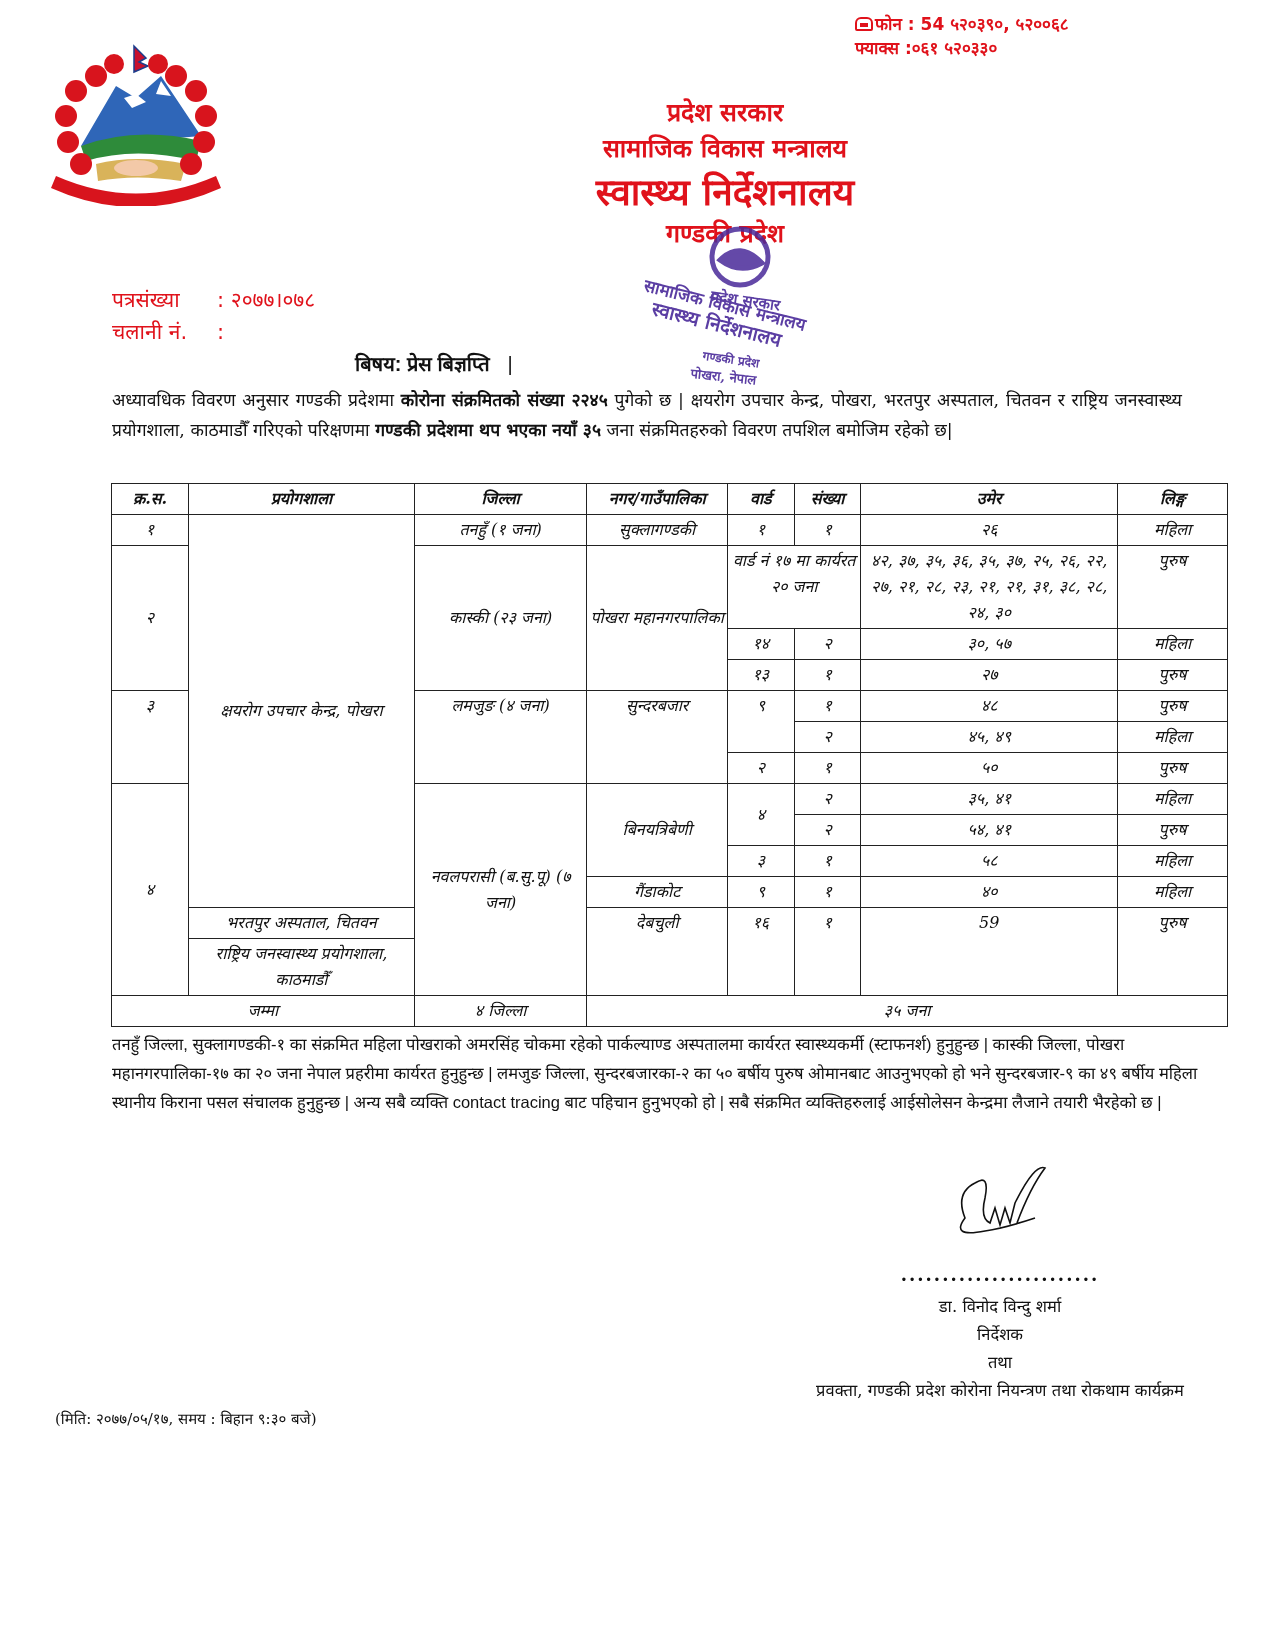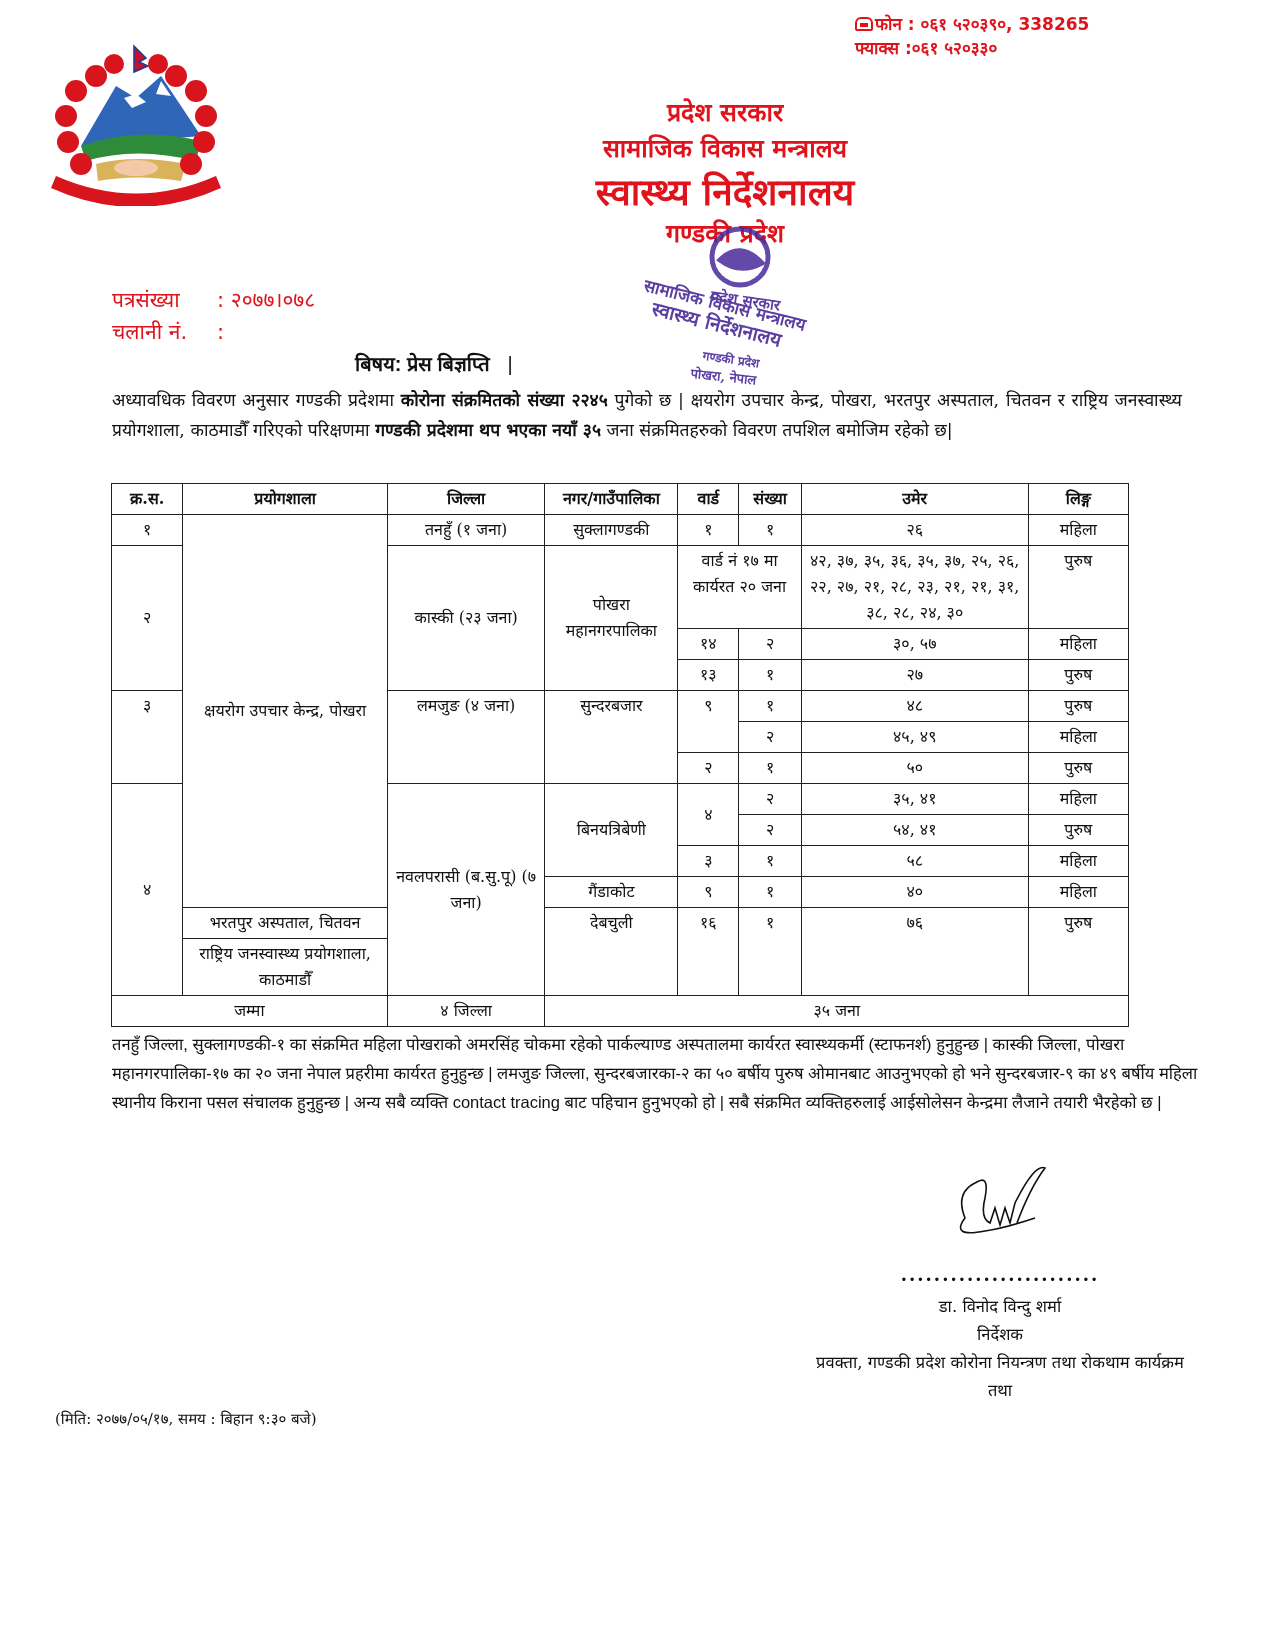--- a/index.html
+++ b/index.html
@@ -23,38 +23,38 @@
 
   .refno { position: absolute; left: 112px; top: 284px; color: #e0121b; font-size: 21px; line-height: 32px; font-family: "DejaVu Sans", sans-serif; }
   .refno .lbl { display: inline-block; width: 105px; }
 
   .subject { position: absolute; left: 355px; top: 350px; font-size: 20px; font-weight: bold; font-family: Liberation Sans, sans-serif; }
   .subject .bar { margin-left: 18px; font-weight: normal; }
 
   .intro { position: absolute; left: 112px; top: 385px; width: 1070px; font-size: 17.5px; line-height: 30px; font-family: "DejaVu Serif", serif; text-align: justify; }
   .intro b { font-weight: bold; margin-top: 43px; }
 
-  table.cases { position: absolute; left: 111px; top: 483px; width: 1018px; border-collapse: collapse; font-family: "DejaVu Serif", serif; font-size: 16px; }
+  table.cases { position: absolute; left: 111px; top: 483px; width: 1117px; border-collapse: collapse; font-family: "DejaVu Serif", serif; font-size: 16px; font-style: italic; }
   table.cases th, table.cases td { border: 1.5px solid #222; text-align: center; vertical-align: top; padding: 2px 3px; line-height: 26px; }
   table.cases th { font-weight: bold; height: 30px; }
   table.cases td.mid { vertical-align: middle; }
 
   .para { position: absolute; left: 112px; top: 1030px; width: 1100px; font-size: 16.5px; line-height: 29px; font-family: Liberation Sans, sans-serif; }
 
   .signature { position: absolute; left: 945px; top: 1163px; width: 110px; height: 80px; }
   .sign-block { position: absolute; left: 800px; top: 1265px; width: 400px; text-align: center; font-family: "DejaVu Serif", serif; font-size: 16.5px; line-height: 28px; }
   .sign-block .dots { letter-spacing: 2px; font-weight: bold; font-size: 18px; line-height: 20px; margin-bottom: 8px; }
 
   .footnote { position: absolute; left: 55px; top: 1408px; font-family: "DejaVu Serif", serif; font-size: 15px; }
 </style>
 </head>
 <body>
 
 <div class="contact">
-  <div><span class="phone-icon"></span><span>फोन : ०६१ ५२०३९०, 338265</span></div>
+  <div><span class="phone-icon"></span><span>फोन : 54 ५२०३९०, ५२००६८</span></div>
   <div>फ्याक्स :०६१ ५२०३३०</div>
 </div>
 
 <svg class="emblem" viewBox="0 0 200 170">
   <polygon points="98,10 98,36 112,30 103,26 110,22" fill="#c8102e" stroke="#1b3c8c" stroke-width="1.5"></polygon>
   <path d="M45,110 L80,50 L100,62 L125,40 L165,100 Z" fill="#2f66b8"></path>
   <path d="M88,62 L100,58 L110,66 L96,72 Z M125,45 L135,60 L120,58 Z" fill="#ffffff"></path>
   <path d="M45,110 Q100,90 165,105 L160,125 Q100,110 50,125 Z" fill="#2e8b3a"></path>
   <path d="M60,128 Q100,118 150,128 L145,145 Q100,138 62,145 Z" fill="#d9b35a"></path>
   <g fill="#d8141d">
@@ -204,21 +204,21 @@
       <td>९</td>
       <td>१</td>
       <td>४०</td>
       <td>महिला</td>
     </tr>
     <tr>
       <td>भरतपुर अस्पताल, चितवन</td>
       <td rowspan="2">देबचुली</td>
       <td rowspan="2">१६</td>
       <td rowspan="2">१</td>
-      <td rowspan="2">७६</td>
+      <td rowspan="2">59</td>
       <td rowspan="2">पुरुष</td>
     </tr>
     <tr>
       <td>राष्ट्रिय जनस्वास्थ्य प्रयोगशाला, काठमाडौँ</td>
     </tr>
     <tr>
       <td colspan="2">जम्मा</td>
       <td>४ जिल्ला</td>
       <td colspan="5">३५ जना</td>
     </tr>
@@ -228,17 +228,17 @@
 <div class="para">तनहुँ जिल्ला, सुक्लागण्डकी-१ का संक्रमित महिला पोखराको अमरसिंह चोकमा रहेको पार्कल्याण्ड अस्पतालमा कार्यरत स्वास्थ्यकर्मी (स्टाफनर्श) हुनुहुन्छ | कास्की जिल्ला, पोखरा महानगरपालिका-१७ का २० जना नेपाल प्रहरीमा कार्यरत हुनुहुन्छ | लमजुङ जिल्ला, सुन्दरबजारका-२ का ५० बर्षीय पुरुष ओमानबाट आउनुभएको हो भने सुन्दरबजार-९ का ४९ बर्षीय महिला स्थानीय किराना पसल संचालक हुनुहुन्छ | अन्य सबै व्यक्ति contact tracing बाट पहिचान हुनुभएको हो | सबै संक्रमित व्यक्तिहरुलाई आईसोलेसन केन्द्रमा लैजाने तयारी भैरहेको छ |</div>
 
 <svg class="signature" viewBox="0 0 110 80">
   <path d="M30,20 Q10,30 20,55 Q5,75 40,68 Q60,65 90,55 M30,20 Q45,10 40,35 Q35,55 45,60 L50,45 L55,62 L60,45 L65,60 L70,40 Q90,0 100,5 Q85,25 72,60" fill="none" stroke="#111" stroke-width="1.6"></path>
 </svg>
 
 <div class="sign-block">
   <div class="dots">........................</div>
   <div>डा. विनोद विन्दु शर्मा</div>
   <div>निर्देशक</div>
+  <div>तथा</div>
   <div>प्रवक्ता, गण्डकी प्रदेश कोरोना नियन्त्रण तथा रोकथाम कार्यक्रम</div>
-  <div>तथा</div>
 </div>
 
 <div class="footnote">(मिति: २०७७/०५/१७, समय : बिहान ९:३० बजे)</div>
 
 </body></html>

